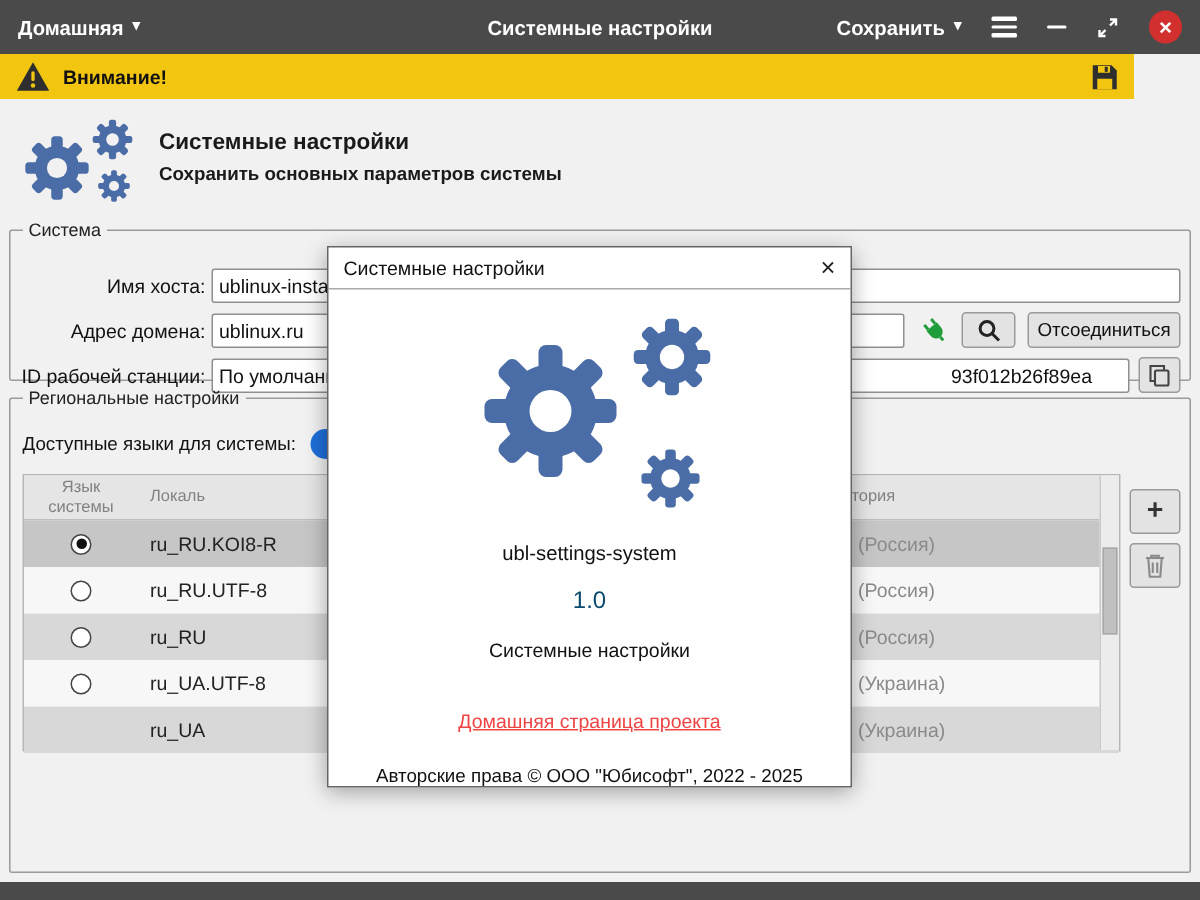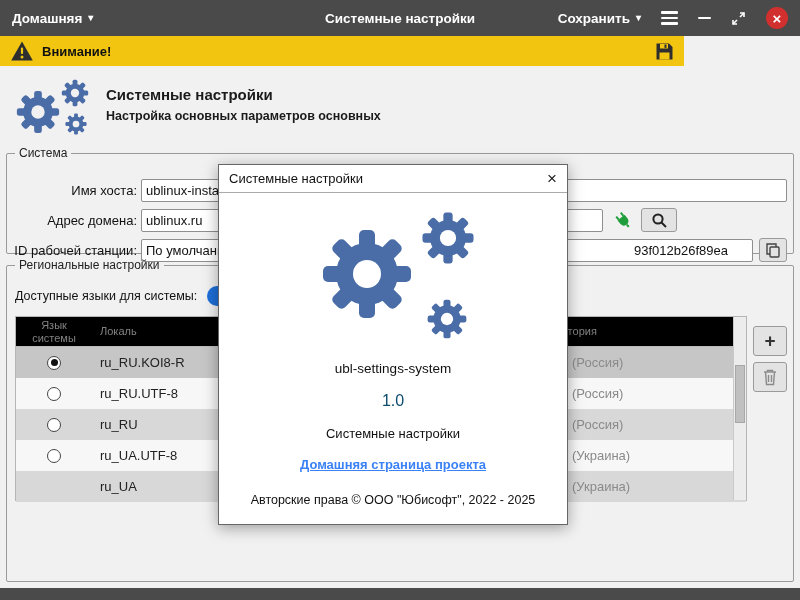--- a/index.html
+++ b/index.html
@@ -15,21 +15,21 @@
   .tb-title { position:absolute; left:50%; transform:translateX(-50%); font-size:13.5px; font-weight:700; }
   .tb-right { margin-left:auto; display:flex; align-items:center; gap:20px; }
   .caret { font-size:10px; line-height:1; }
   .bars div { width:17px; height:2.5px; background:#fff; margin:3px 0; border-radius:1px; }
   .min-bar { width:13px; height:2.5px; background:#fff; border-radius:1px; }
   .close-btn { width:22px; height:22px; border-radius:50%; background:#d22f2f; color:#fff;
                display:flex; align-items:center; justify-content:center; font-size:15px; font-weight:700; cursor:pointer; }
   .icon-btn { background:none; border:none; cursor:pointer; display:flex; align-items:center; }
 
   
-  .warnbar { position:absolute; left:0; top:36px; width:684px; height:30px; background:#f2c511;
+  .warnbar { position:absolute; left:0; top:36px; width:756px; height:30px; background:#f2c511;
              display:flex; align-items:center; padding:0 10px; gap:8px; }
   .warn-text { font-size:13px; font-weight:700; color:#111; }
   .warn-save { margin-left:auto; background:none; border:none; cursor:pointer; display:flex; }
 
   
   .logo { position:absolute; }
   .logo svg { position:absolute; }
   .hdr-logo { left:14px; top:78px; width:92px; height:62px; }
   .hdr-title { position:absolute; left:106px; top:86px; font-size:15px; font-weight:700; color:#1a1a1a; }
   .hdr-sub   { position:absolute; left:106px; top:109px; font-size:12.5px; font-weight:700; color:#1a1a1a; }
@@ -55,21 +55,21 @@
   .id-end { left:492px; }
 
   
   .langs-row { position:absolute; left:8px; top:14px; display:flex; align-items:center; gap:10px;text-align:center; }
   .langs-lbl { font-size:12.5px; color:#111; }
   .toggle { width:46px; height:20px; border-radius:10px; background:#1e6fd9; position:relative; cursor:pointer; }
   .toggle .knob { position:absolute; right:2px; top:2px; width:16px; height:16px; border-radius:50%; background:#fff; }
 
   .loc-table { position:absolute; left:8px; top:44px; width:732px; height:185px; border:1px solid #b5b5b5; background:#fff; }
   .trow { display:grid; grid-template-columns:76px 210px 1fr; height:31px; align-items:center; }
-  .thead { height:30px; background:#000000; border-bottom:1px solid #bdbdbd; color:#828282; }
+  .thead { height:30px; background:#e5e5e5; border-bottom:1px solid #bdbdbd; color:#828282; }
   .thead .hc { font-size:11px; line-height:1.1; }
   .hc-lang { text-align:center; padding:0 6px; }
   .hc-locale { padding-left:8px; }
   .hc-terr { padding-left:235px; white-space:nowrap; }
   .cell-locale { font-size:13px; color:#222; padding-left:8px; white-space:nowrap; }
   .cell-terr { font-size:13px; color:#8a8a8a; padding-left:270px; white-space:nowrap; }
   .r-odd { background:#d8d8d8; }
   .r-even { background:#f7f7f7; }
   .r-selected { background:#c6c6c6; }
   .radio { width:14px; height:14px; border:1.5px solid #444; border-radius:50%; background:#fff;
@@ -88,22 +88,22 @@
             border:1px solid #666; box-shadow:0 3px 14px rgba(0,0,0,.35); z-index:50; }
   .dlg-title { height:28px; display:flex; align-items:center; padding:0 10px; font-size:13px; color:#111;
                border-bottom:1px solid #aaa; }
   .dlg-close { margin-left:auto; background:none; border:none; font-size:17px; color:#222; cursor:pointer; line-height:1; }
   .dlg-body { text-align:center; }
   .dlg-logo { position:relative; width:172px; height:132px; margin:16px auto 0; }
   .dlg-logo svg { position:absolute; }
   .dlg-app  { margin-top:20px; font-size:13.5px; color:#111; }
   .dlg-ver  { margin-top:16px; font-size:16px; color:#0c4a6e; }
   .dlg-desc { margin-top:16px; font-size:13px; color:#111; }
-  .dlg-link { margin-top:16px; display:inline-block; font-size:13px; color:#3b82f6;
-              text-decoration:underline; cursor:pointer;font-weight:bold; }
+  .dlg-link { margin-top:32px; display:inline-block; font-size:13px; color:#ef4444;
+              text-decoration:underline; cursor:pointer; }
   .dlg-copy { margin-top:20px; font-size:12.5px; color:#111; }
 
   .bottombar { position:absolute; left:0; top:588px; width:800px; height:12px; background:#4a4a4a; }
 </style>
 </head>
 <body>
 
 <div class="app">
 
   <div class="titlebar">
@@ -186,21 +186,21 @@
         <rect x="42" y="6" width="16" height="88" rx="5"></rect>
         <rect x="42" y="6" width="16" height="88" rx="5" transform="rotate(45 50 50)"></rect>
         <rect x="42" y="6" width="16" height="88" rx="5" transform="rotate(90 50 50)"></rect>
         <rect x="42" y="6" width="16" height="88" rx="5" transform="rotate(135 50 50)"></rect>
         <circle cx="50" cy="50" r="31"></circle>
       </g>
       <circle cx="50" cy="50" r="14" fill="#f1f1f1"></circle>
     </svg>
   </div>
   <div class="hdr-title">Системные настройки</div>
-  <div class="hdr-sub">Настройка основных параметров основных</div>
+  <div class="hdr-sub">Сохранить основных параметров системы</div>
 
   <fieldset class="fs-system">
     <legend>Система</legend>
 
     <div class="sys-row" style="top:18px">
       <span class="lbl">Имя хоста:</span>
       <input class="txt-input grow" value="ublinux-install" style="">
     </div>
 
     <div class="sys-row" style="top:48px">
@@ -214,20 +214,23 @@
         </g>
       </svg>
       <button class="btn" style="margin-left:8px;width:36px">
         <svg width="17" height="17" viewBox="0 0 17 17">
           <g fill="none" stroke="#222" stroke-width="2">
               <circle cx="7" cy="7" r="4.6"></circle>
               <path d="M10.5 10.5 L15 15"></path>
             </g>
         </svg>
       </button>
+      <button class="btn grow" style="margin-left:8px">
+        <span>Отсоединиться</span>
+      </button>
     </div>
 
     <div class="sys-row" style="top:78px">
       <span class="lbl">ID рабочей станции:</span>
       <div class="id-field grow" style="margin-right:6px">
         <span class="id-start">По умолчанию (</span>
         <span class="id-end">93f012b26f89ea</span>
       </div>
       <button class="btn" style="width:28px">
         <svg width="16" height="16" viewBox="0 0 16 16">

